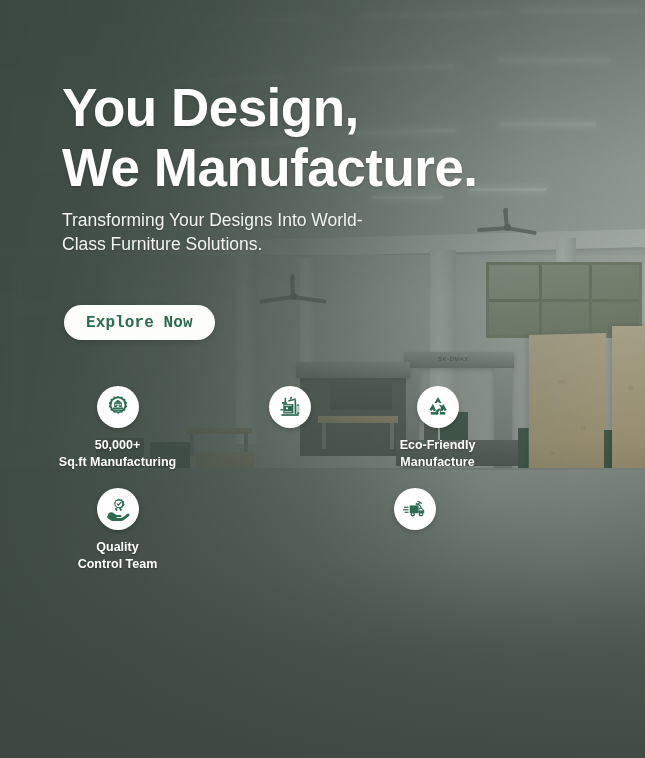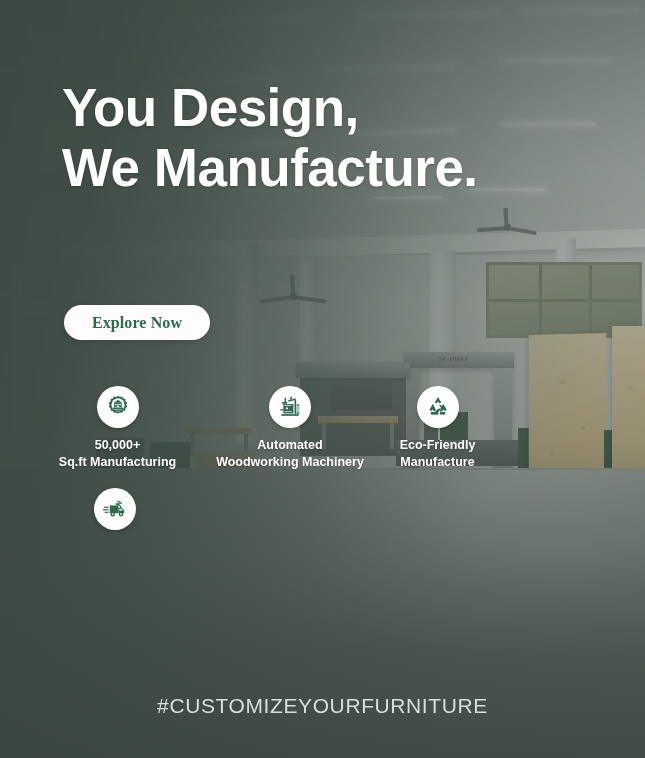--- a/index.html
+++ b/index.html
@@ -230,21 +230,21 @@
     display: flex;
     align-items: center;
     justify-content: center;
     min-width: 146px;
     height: 35px;
     padding: 16px 22px;
     border: none;
     border-radius: 18px;
     background: #fdfdfb;
     color: #2b6b4c;
-    font-family: Liberation Serif, serif;
+    font-family: Liberation Mono, monospace;
     font-size: 16px;
     font-weight: bold;
     letter-spacing: .1px;
     cursor: pointer;
     box-shadow: 0 2px 6px rgba(0,0,0,.16);
   }
 
   
   .features {
     position: absolute;
@@ -403,20 +403,22 @@
     <div class="overlay-tint"></div>
     <div class="overlay-h"></div>
     <div class="overlay-v"></div>
   </div>
 
   <div class="content">
 
     <h1 class="headline">You Design,
 We Manufacture.</h1>
 
+    <p class="subhead">Transforming Your Designs Into World-
+Class Furniture Solutions.</p>
 
     <button class="cta">Explore Now</button>
 
     <div class="features">
 
       <div class="feature-row row-1">
 
         <div class="feature f-0">
           <span class="icon-circle">
             <svg width="26" height="26" viewBox="0 0 32 32" aria-hidden="true">
@@ -459,22 +461,20 @@
                 <path d="M16.2 3.3h2v3.6h-2z" transform="rotate(22 17.2 5.1)"></path>
               </g>
               <g fill="#ffffff">
                 <circle cx="12.2" cy="17.6" r="1.35"></circle>
                 <path d="M9.2 13.5h8.8v.9H9.2z"></path>
                 <path d="M9.2 21.4h8.8v.9H9.2z"></path>
                 <path d="M25 14.6h1.6v8.2H25z"></path>
               </g>
             </svg>
           </span>
-          <span class="feature-label">Automated
-Woodworking Machinery</span>
         </div>
 
         <div class="feature f-2">
           <span class="icon-circle">
             <svg width="26" height="26" viewBox="0 0 32 32" aria-hidden="true">
               <g fill="#2d6a4f">
                 <path d="M16 3.6l4.3 7.4h-3.1l-1.2-2.1-1.2 2.1h-3.1z"></path>
                 <path d="M9.8 11.9l-4.4 7.5 2.7 1.5 1.2-2.1 1.6 2.7 2.6-1.5z"></path>
                 <path d="M22.3 11.9l4.4 7.5-2.7 1.5-1.2-2.1-1.6 2.7-2.6-1.5z"></path>
                 <path d="M7.1 22.2h8.2v3.1H7.1z"></path>
@@ -488,20 +488,38 @@
               </g>
             </svg>
           </span>
           <span class="feature-label">Eco-Friendly
 Manufacture</span>
         </div>
       </div>
 
       <div class="feature-row row-2">
 
+        <div class="feature f-3">
+          <span class="icon-circle">
+            <svg width="26" height="26" viewBox="0 0 32 32" aria-hidden="true">
+              <g fill="#2d6a4f">
+                <path d="M16.6 3.2l1.9 1 2.1-.3 1 1.9 1.9 1-.3 2.1 1 1.9-1.6 1.4-.4 2.1-2.1.2-1.6 1.4-1.9-1-2.1.3-1-1.9-1.9-1 .3-2.1-1-1.9 1.6-1.4.4-2.1 2.1-.2z"></path>
+              </g>
+              <circle cx="17" cy="9.6" r="4.2" fill="#ffffff"></circle>
+              <path d="M14.9 9.7l1.5 1.6 3.1-3.3" stroke="#2d6a4f" stroke-width="1.5" fill="none" stroke-linecap="round" stroke-linejoin="round"></path>
+              <g fill="#2d6a4f">
+                <path d="M14.1 14.5l1.5 3.2-2.1.9-1.5-3.2z"></path>
+                <path d="M19.4 14.3l1.6 3.1-2.1 1-1.6-3.2z"></path>
+                <path d="M4.5 21.1c1.9-1.5 3.8-1.6 5.6-.4l3.9 2.6h4.6c1 0 1.6.5 1.6 1.2s-.6 1.2-1.6 1.2h-4.3v1.4h5.1c1.1 0 2-.3 2.8-1l5-4c.9-.7 2-.6 2.6.2.6.8.4 1.8-.5 2.5l-5.6 4.4c-1.3 1-2.7 1.5-4.3 1.5H9.4c-1.1 0-2-.3-2.8-1l-4.2-3.4z"></path>
+              </g>
+            </svg>
+          </span>
+          <span class="feature-label">Quality
+Control Team</span>
+        </div>
 
         <div class="feature f-4">
           <span class="icon-circle">
             <svg width="26" height="26" viewBox="0 0 32 32" aria-hidden="true">
               <g fill="#2d6a4f">
                 <path d="M9.5 11.6h10.8v9.6H9.5z"></path>
                 <path d="M20.3 14.4h3.9l3.1 3.4v3.4h-7z"></path>
                 <circle cx="13.2" cy="22.4" r="2.7"></circle>
                 <circle cx="23.4" cy="22.4" r="2.7"></circle>
                 <path d="M2.6 13.1h5.4v1.5H2.6z"></path>
@@ -517,15 +535,14 @@
                 <path d="M17.4 10.1a6.3 6.3 0 0 1 6.2 5.2"></path>
                 <path d="M19.3 6.5a9.6 9.6 0 0 1 4.4 2.4"></path>
               </g>
               <path d="M17.9 9.3l1.5 1.4 2.7-2.8" stroke="#2d6a4f" stroke-width="1.5" fill="none" stroke-linecap="round" stroke-linejoin="round"></path>
             </svg>
           </span>
         </div>
       </div>
     </div>
 
-    <div class="hashtag">#CUSTOMIZEYOURFURNITURE</div>
   </div>
 </div>
 
 </body></html>

